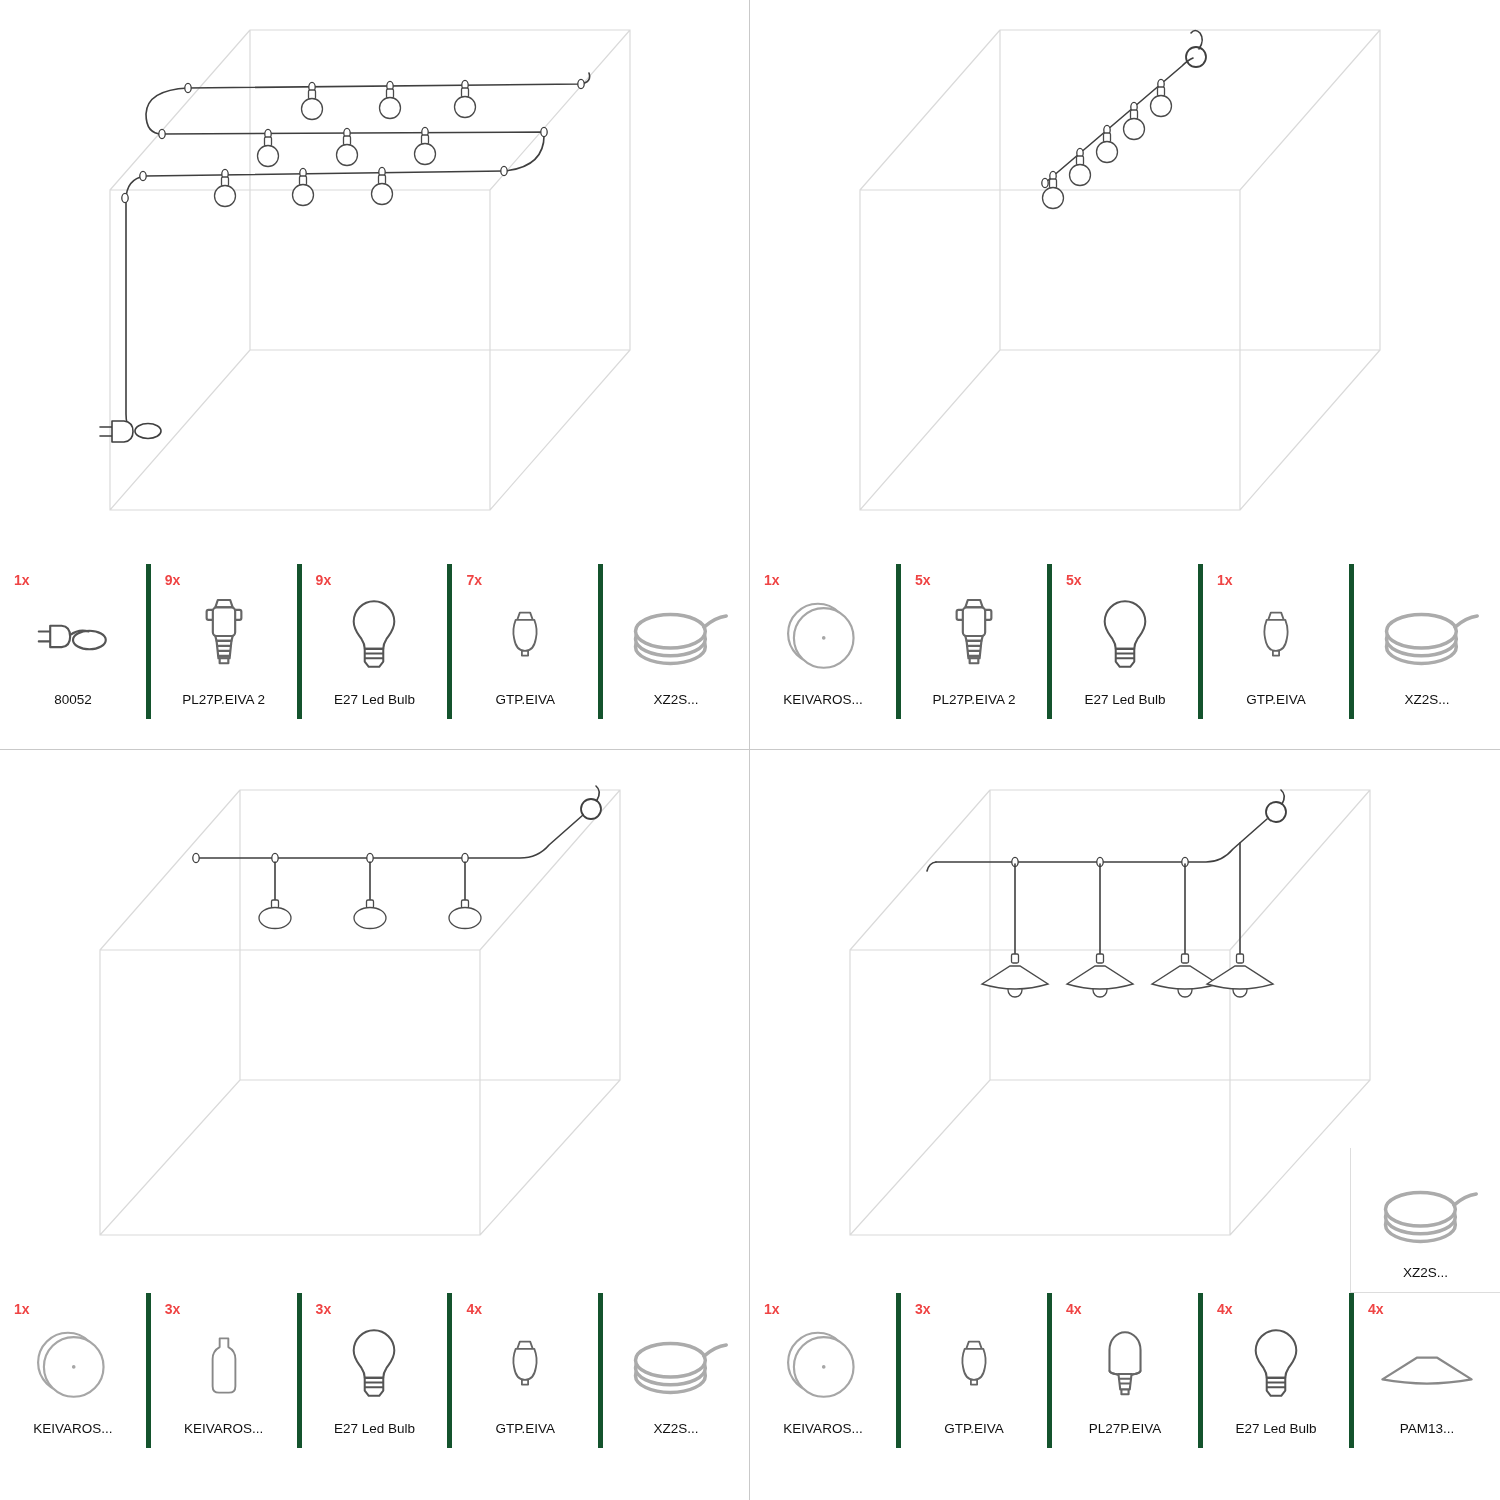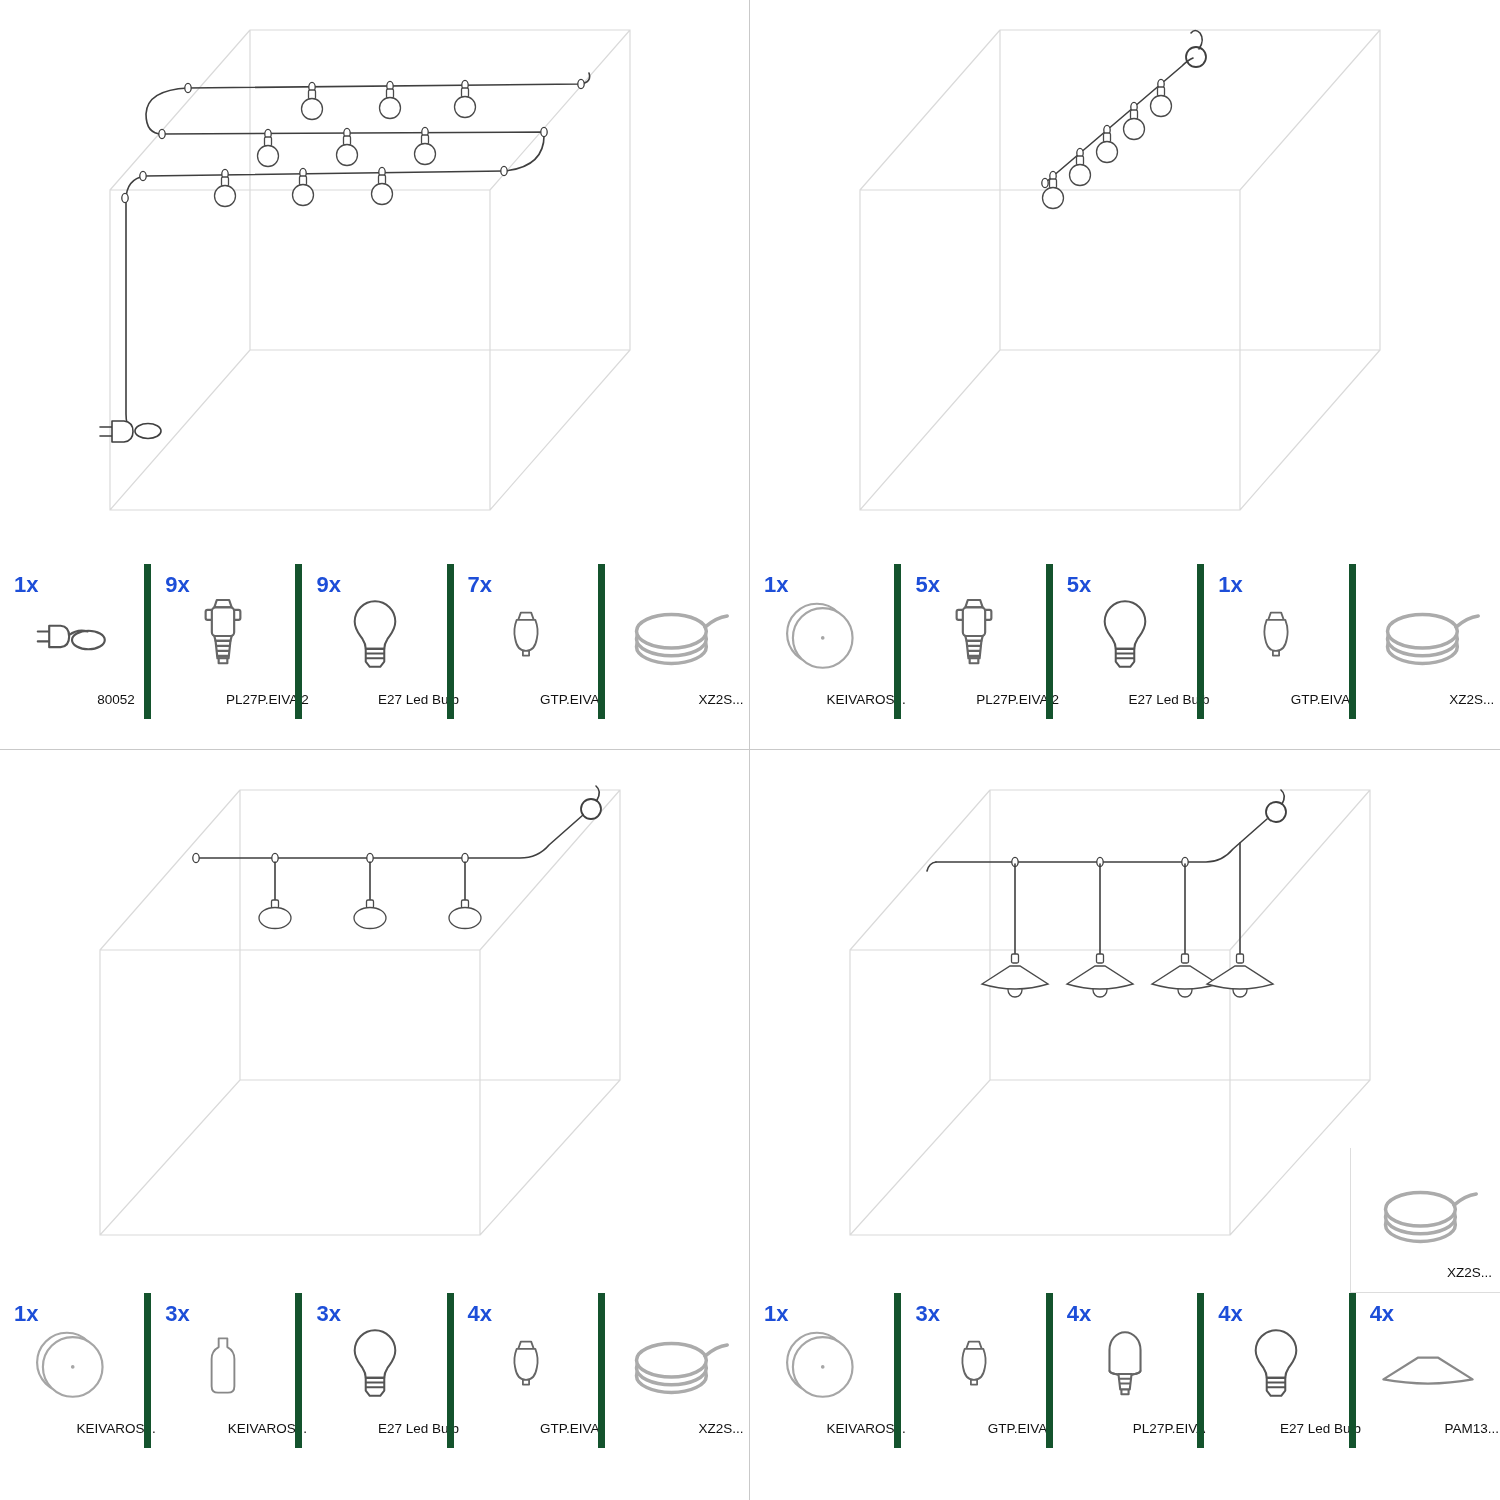--- a/index.html
+++ b/index.html
@@ -17,26 +17,26 @@
   .wire .solid{fill:#fff;}
   .anchor{fill:#fff;stroke:#3f3f3f;stroke-width:1.3;}
   .socket{fill:#fff;stroke:#4a4a4a;stroke-width:1.3;}
   .glass{fill:#fff;stroke:#4a4a4a;stroke-width:1.3;}
   .shade{fill:#fff;stroke:#4a4a4a;stroke-width:1.4;}
   .ring{fill:none;stroke:#3f3f3f;stroke-width:1.8;}
 
   .parts-row{position:absolute;left:0;right:0;bottom:30px;height:155px;display:flex;}
   .q-bottom .parts-row{bottom:52px;}
   .part-cell{position:relative;flex:1;min-width:0;}
-  .part-cell + .part-cell{border-left:7px solid #14532d;}
-  .part-qty{position:absolute;top:8px;left:14px;font-size:22px;font-weight:700;color:#1d4ed8;}
+  .part-cell + .part-cell{border-left:5px solid #14532d;}
+  .part-qty{position:absolute;top:8px;left:14px;font-size:14px;font-weight:700;color:#ef4444;}
   .part-icon{position:absolute;top:50%;left:50%;transform:translate(-50%,-56%);}
   .part-icon svg{display:block;}
   .part-code{position:absolute;bottom:12px;left:0;width:100%;text-align:center;font-size:13.5px;color:#111;
-    white-space:nowrap;overflow:hidden;padding-left:44px;}
+    white-space:nowrap;overflow:hidden;}
   .extra-slot{position:absolute;right:0;bottom:207px;width:150px;height:145px;box-sizing:border-box;
     border-left:1px solid #ddd;border-bottom:1px solid #ddd;}
   .extra-slot .part-cell{position:absolute;inset:0;}
 </style>
 </head>
 <body>
 
 <div class="canvas">
 
   <section class="quadrant q-top q-left">

